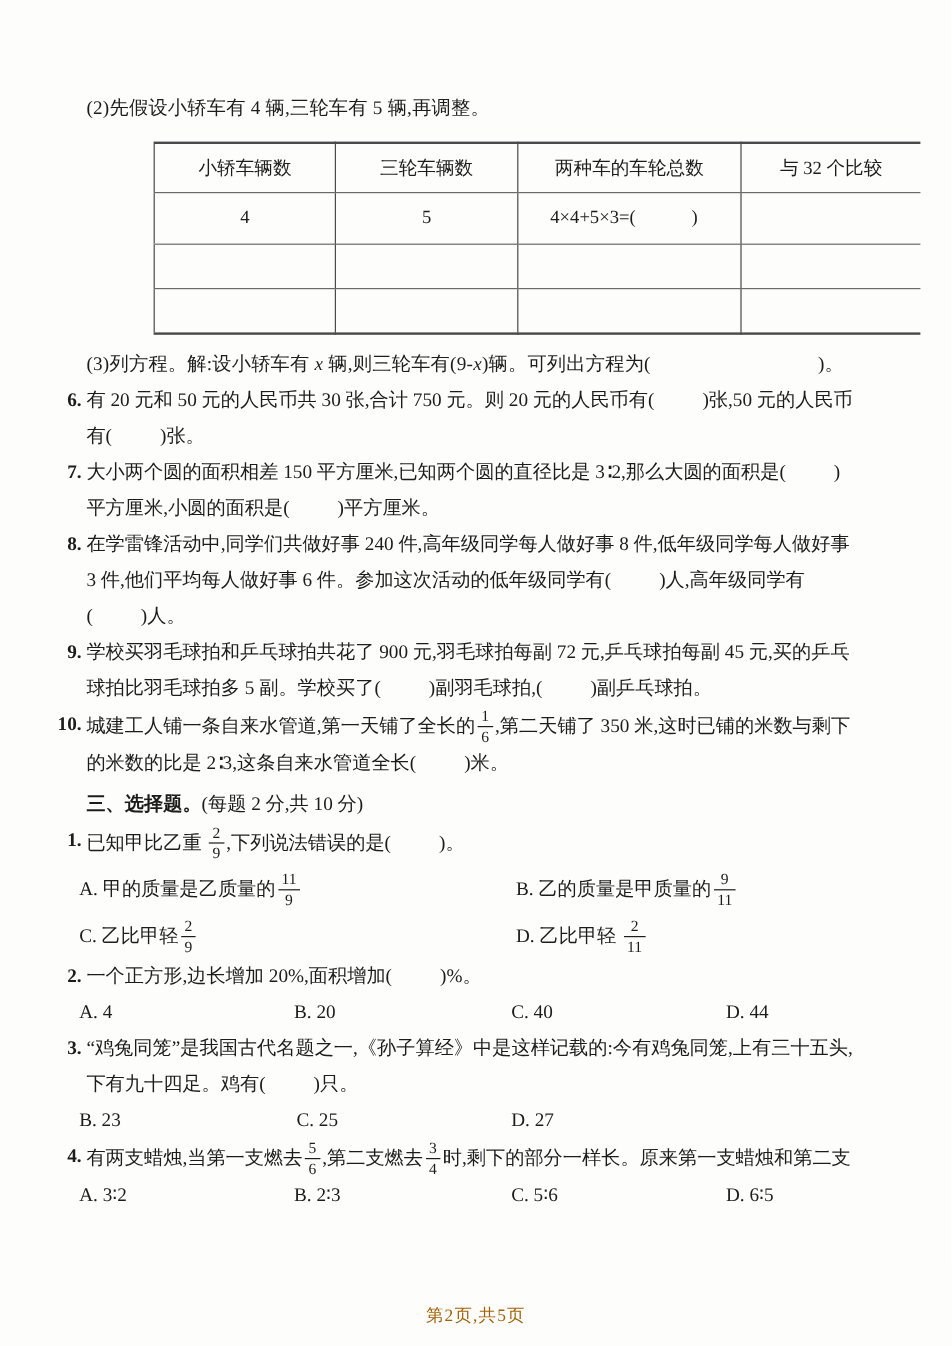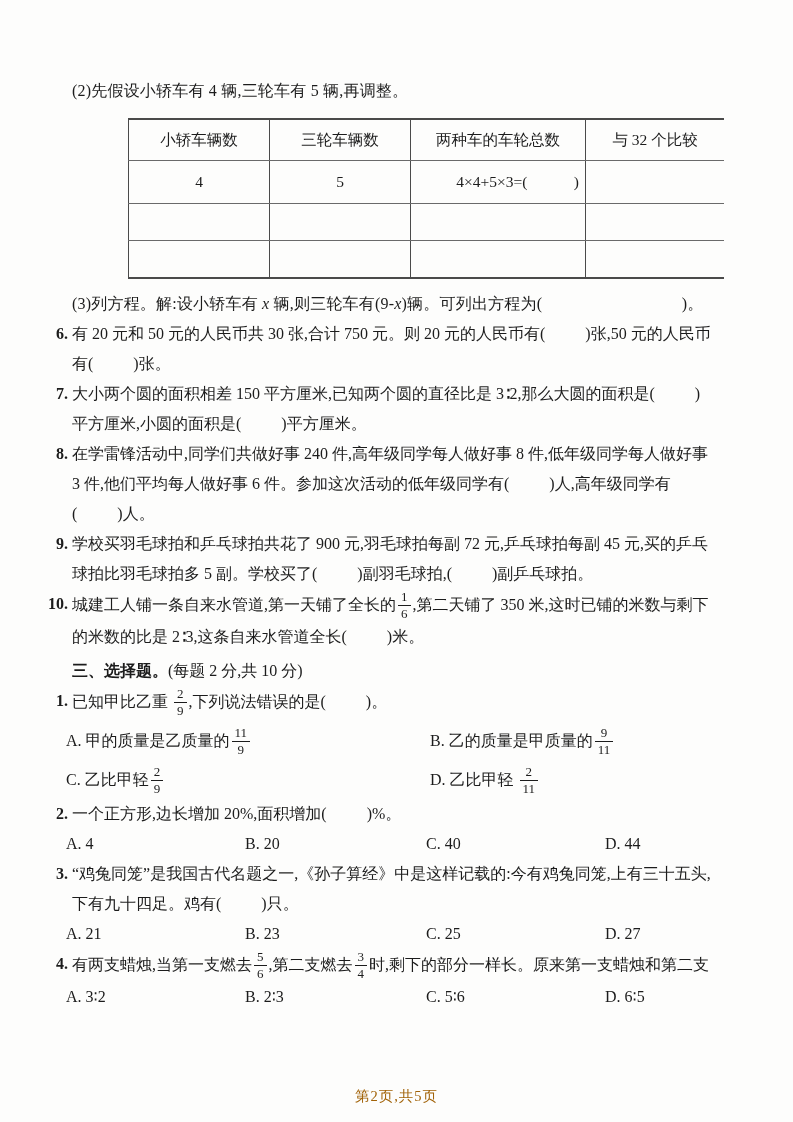--- a/index.html
+++ b/index.html
@@ -46,25 +46,25 @@
     border-top:2px solid #4a4a4a;
     border-bottom:2px solid #4a4a4a;
     border-left:1.2px solid #4a4a4a;
     font-size:15.5px;
   }
   table.cmp th, table.cmp td{
     border-right:1.2px solid #4a4a4a;
     border-bottom:1.2px solid #6a6a6a;
     font-weight:normal;
     text-align:center;
-    padding:0 6px;
+    padding:0 21px;
   }
   table.cmp th:last-child, table.cmp td:last-child{border-right:none;}
   table.cmp tr:last-child td{border-bottom:none;}
-  table.cmp td.expr{text-align:right;padding-left:12px;}
+  table.cmp td.expr{text-align:center;padding-left:12px;}
   
   .section-title{margin-top:4px;}
   .section-title b{font-weight:bold;margin-top:39px;}
   
   .opts{
     display:flex;
     margin-left:-6px;
     line-height:30px;
     align-items:center;
   }
@@ -166,21 +166,20 @@
             <span class="opt" style="width: 179px;"><span>A.</span> 4</span>
             <span class="opt" style="width: 181px;"><span>B.</span> 20</span>
             <span class="opt" style="width: 179px;"><span>C.</span> 40</span>
             <span class="opt"><span>D.</span> 44</span>
           </div>
         </div>
         <div>
           <div class="line"><span class="qnum">3.</span>“鸡兔同笼”是我国古代名题之一,《孙子算经》中是这样记载的:今有鸡兔同笼,上有三十五头,</div>
           <div class="line">下有九十四足。鸡有(     )只。</div>
           <div class="opts">
-            <span class="opt" style="width: 179px;"><span>A.</span> 21</span>
             <span class="opt" style="width: 181px;"><span>B.</span> 23</span>
             <span class="opt" style="width: 179px;"><span>C.</span> 25</span>
             <span class="opt"><span>D.</span> 27</span>
           </div>
         </div>
         <div>
           <div class="line"><span class="qnum">4.</span>有两支蜡烛,当第一支燃去<span class="frac"><span class="fn">5</span><span class="fd">6</span></span>,第二支燃去<span class="frac"><span class="fn">3</span><span class="fd">4</span></span>时,剩下的部分一样长。原来第一支蜡烛和第二支</div>
           <div class="opts">
             <span class="opt" style="width: 179px;"><span>A.</span> 3∶2</span>
             <span class="opt" style="width: 181px;"><span>B.</span> 2∶3</span>

